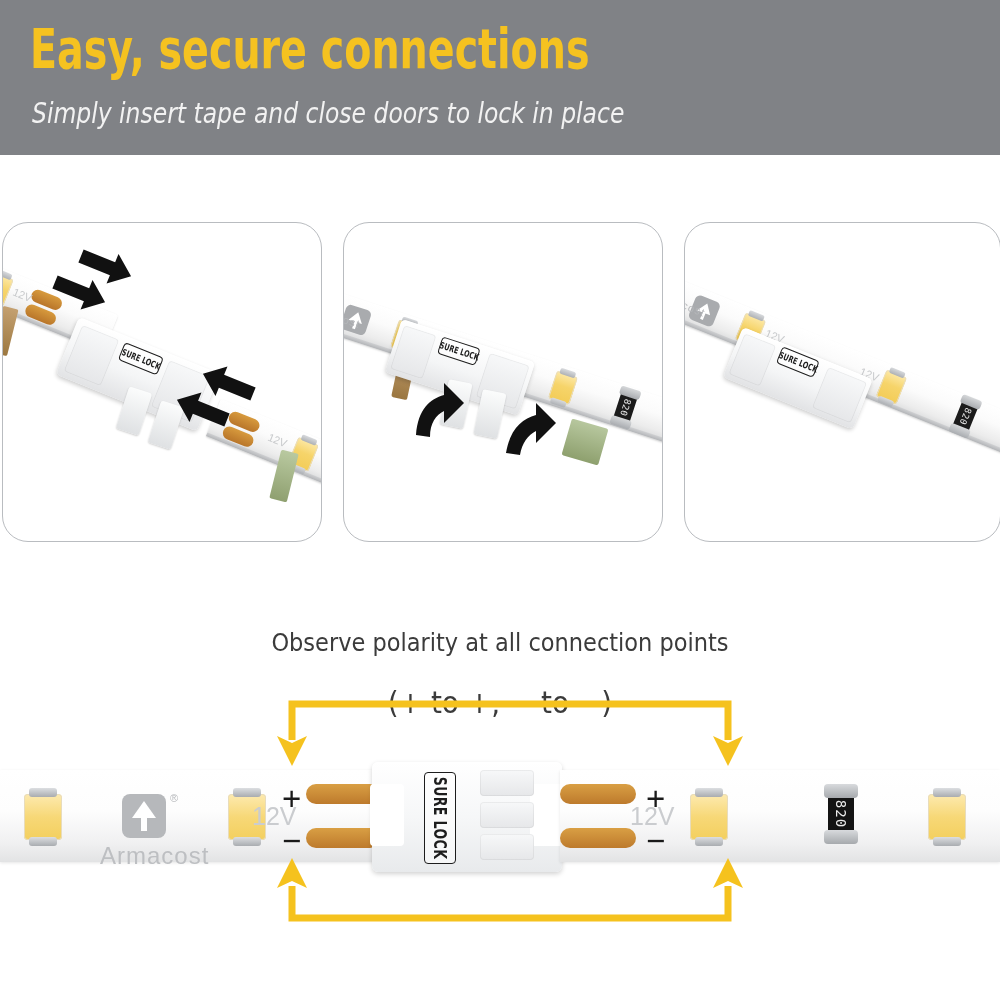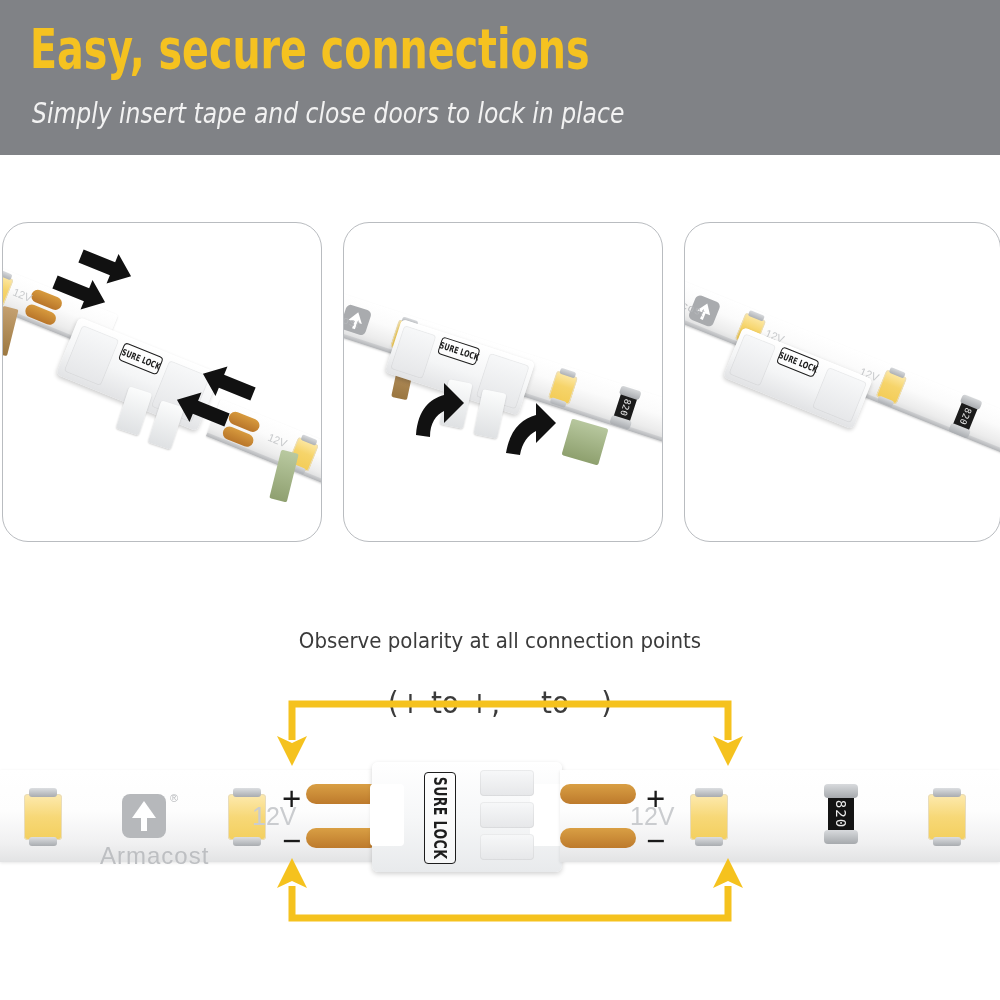--- a/index.html
+++ b/index.html
@@ -134,21 +134,21 @@
     background:rgba(255,255,255,.55);
     display:flex;align-items:center;justify-content:center;
   }
   .surelock span{
     color:#1d1d1d;font-weight:bold;white-space:nowrap;
     font-family:"DejaVu Sans Condensed","Liberation Sans Narrow","Liberation Sans",sans-serif;
   }
   
   .obs-title{
     position:absolute;left:0;width:1000px;top:628px;
-    text-align:center;font-size:22px;color:#3b3b3b;
+    text-align:center;font-size:25px;color:#3b3b3b;
     font-family:"DejaVu Sans Condensed","Liberation Sans Narrow","Liberation Sans",sans-serif;
   }
   .obs-sub{
     position:absolute;left:0;width:1000px;top:684px;
     text-align:center;font-size:31px;color:#3b3b3b;
     font-family:"DejaVu Sans Condensed","Liberation Sans Narrow","Liberation Sans",sans-serif;
   }
   .bottom-stage{position:absolute;left:0;top:690px;width:1000px;height:250px;}
   .bstrip{
     position:absolute;top:80px;height:92px;

